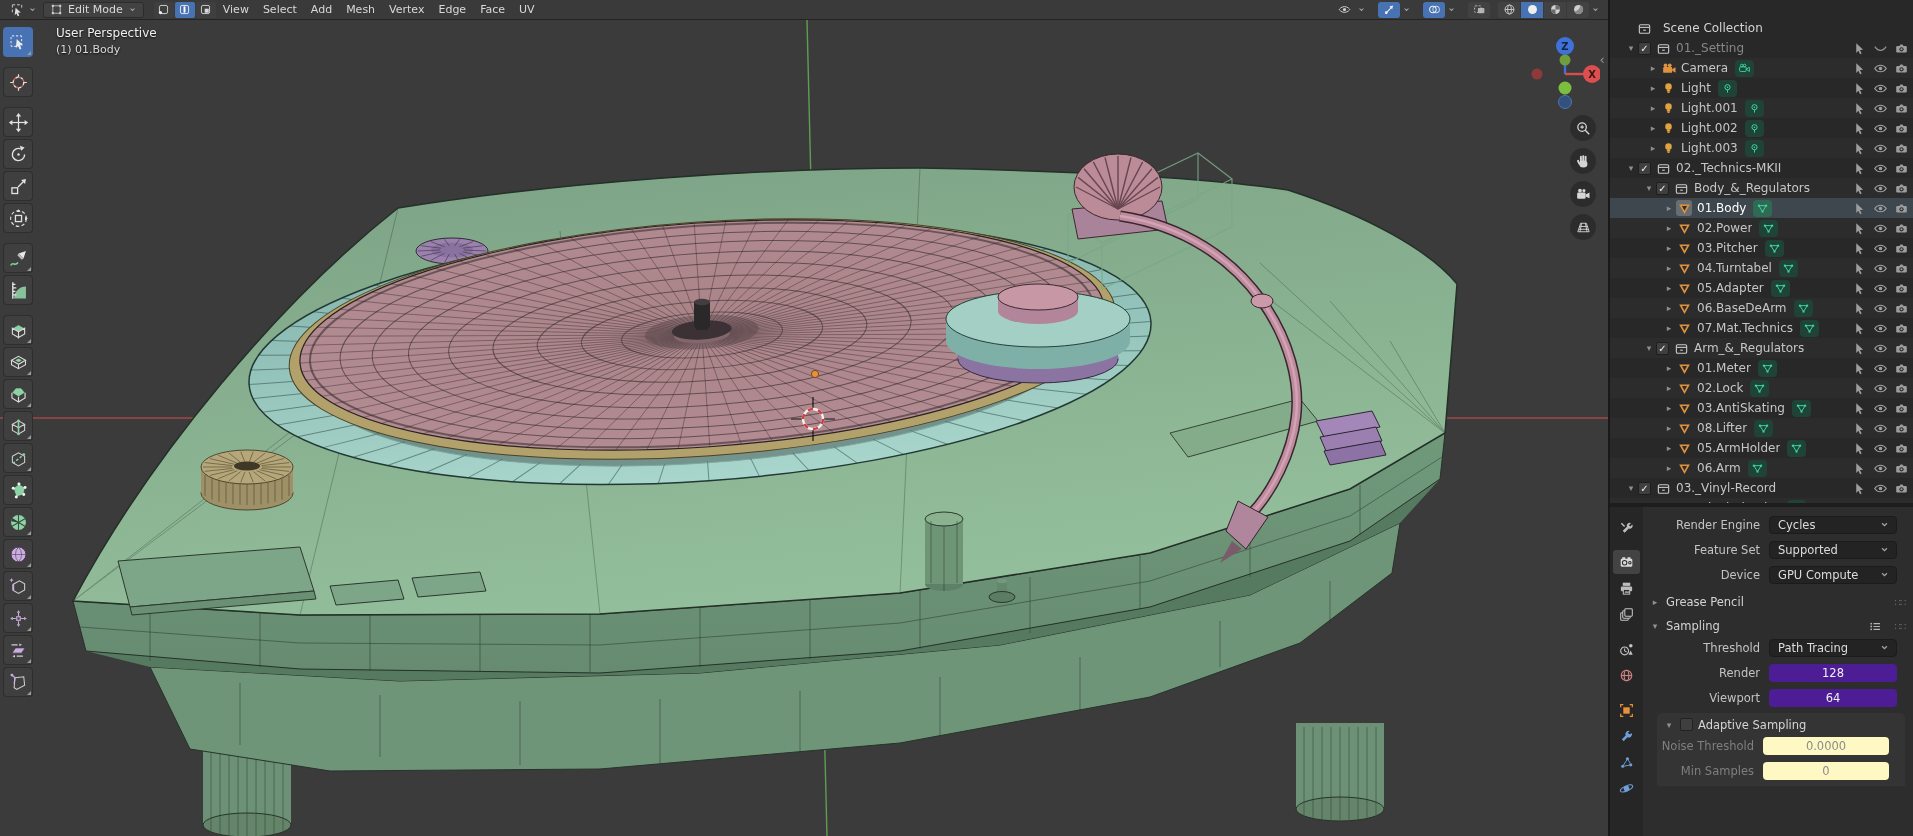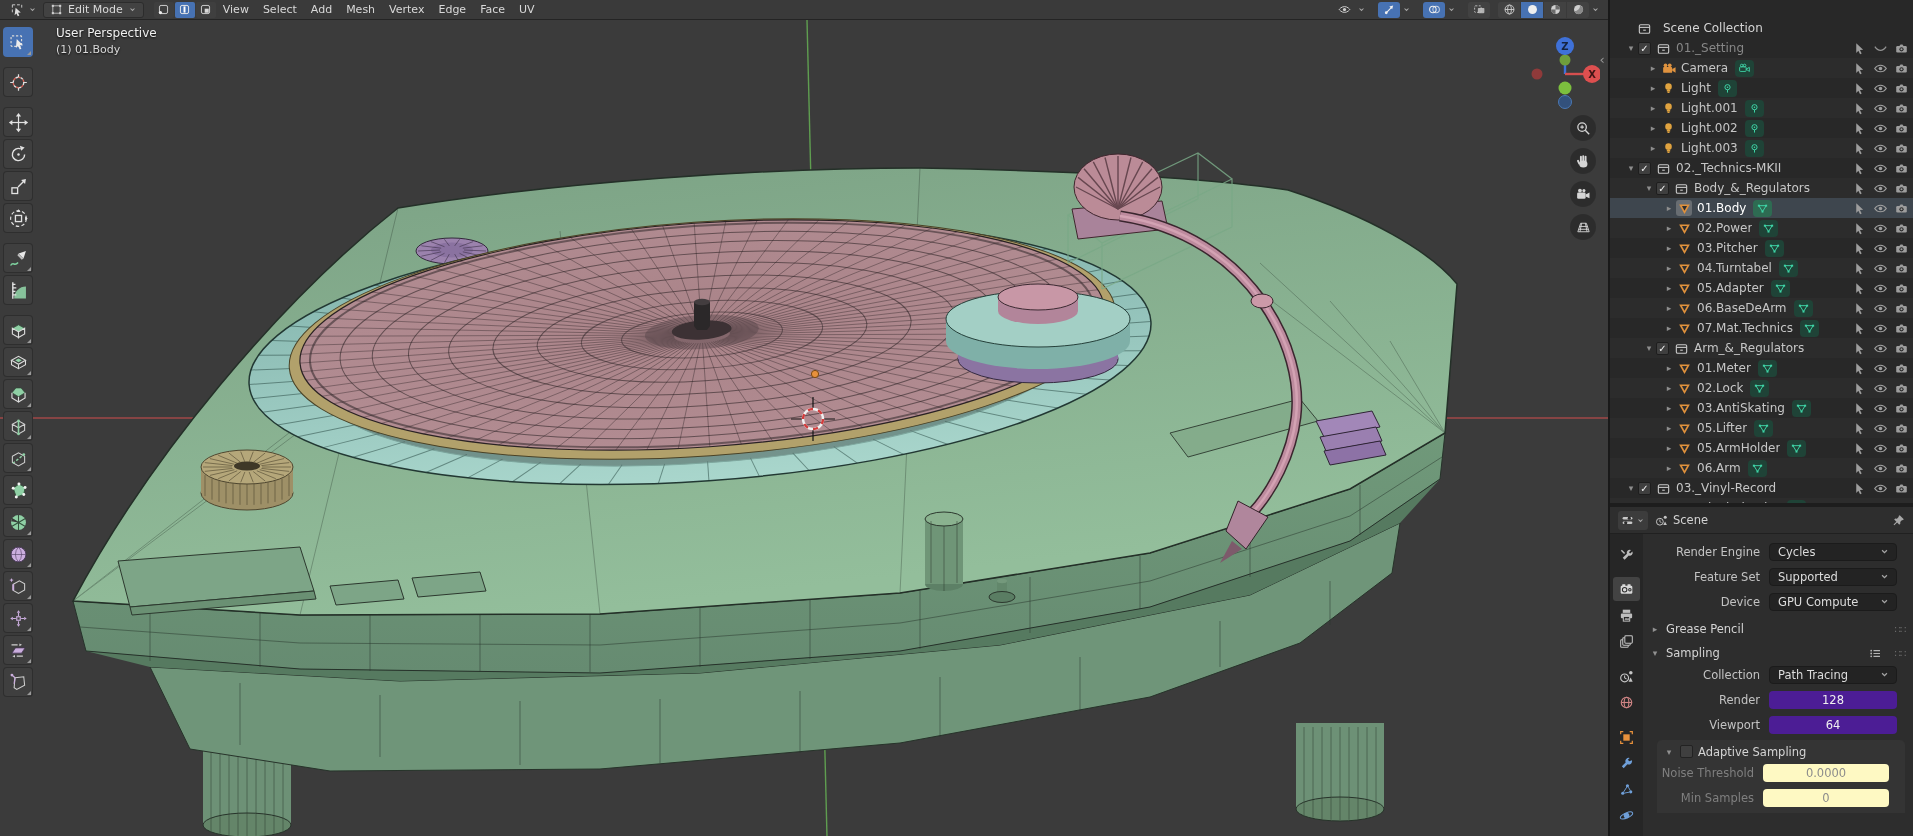--- a/index.html
+++ b/index.html
@@ -1806,21 +1806,21 @@
 
           <div class="ol-row">
             <span class="ind" style="width: 52px;"></span>
             <span class="exp">▸</span>
 
             <span class="oi">
               <svg class="i16">
                 <use href="#ic-mesh-obj"></use>
               </svg>
             </span>
-            <span class="nm">05.Lifter</span>
+            <span class="nm">08.Lifter</span>
             <span class="bdg">
               <svg class="i13">
                 <use href="#bd-mesh"></use>
               </svg>
             </span>
 
             <span class="olspace"></span>
             <span class="ri">
               <svg class="i13">
                 <use href="#ic-pointer"></use>
@@ -1973,41 +1973,20 @@
                 <use href="#ic-camicon"></use>
               </svg>
             </span>
           </div>
         </div>
     </div>
 
     <div id="divider"></div>
 
     <div id="props">
-      <div class="pr-header">
-        <div class="ed-chip">
-          <svg class="i13">
-              <use href="#ic-sliders"></use>
-            </svg>
-            <svg class="chev8">
-              <use href="#chev"></use>
-            </svg>
-        </div>
-        <div class="pr-bread">
-          <svg class="i13">
-              <use href="#ic-scene-sm"></use>
-            </svg>
-          <span>Scene</span>
-        </div>
-        <div class="pr-pin">
-            <svg class="i13">
-              <use href="#ic-pin"></use>
-            </svg>
-          </div>
-      </div>
       <div class="pr-main">
         <div class="pr-tabs">
 
             <div class="ptab">
               <svg class="i16">
                 <use href="#tb-tool"></use>
               </svg>
             </div>
 
             <div class="ptab active gap">
@@ -2105,21 +2084,21 @@
             <span class="tri">▾</span>
             <span>Sampling</span>
             <span class="ph-right">
               <svg class="i13">
                   <use href="#ic-preset"></use>
                 </svg>
               <span class="dots">∷∷</span>
             </span>
           </div>
           <div class="pr-row">
-            <span class="pr-label">Collection</span>
+            <span class="pr-label">Threshold</span>
             <div class="pr-dd">
               <span>Path Tracing</span>
                 <svg class="i11">
                   <use href="#chev"></use>
                 </svg>
             </div>
           </div>
           <div class="pr-row">
             <span class="pr-label">Render</span>
             <div class="pr-num">

